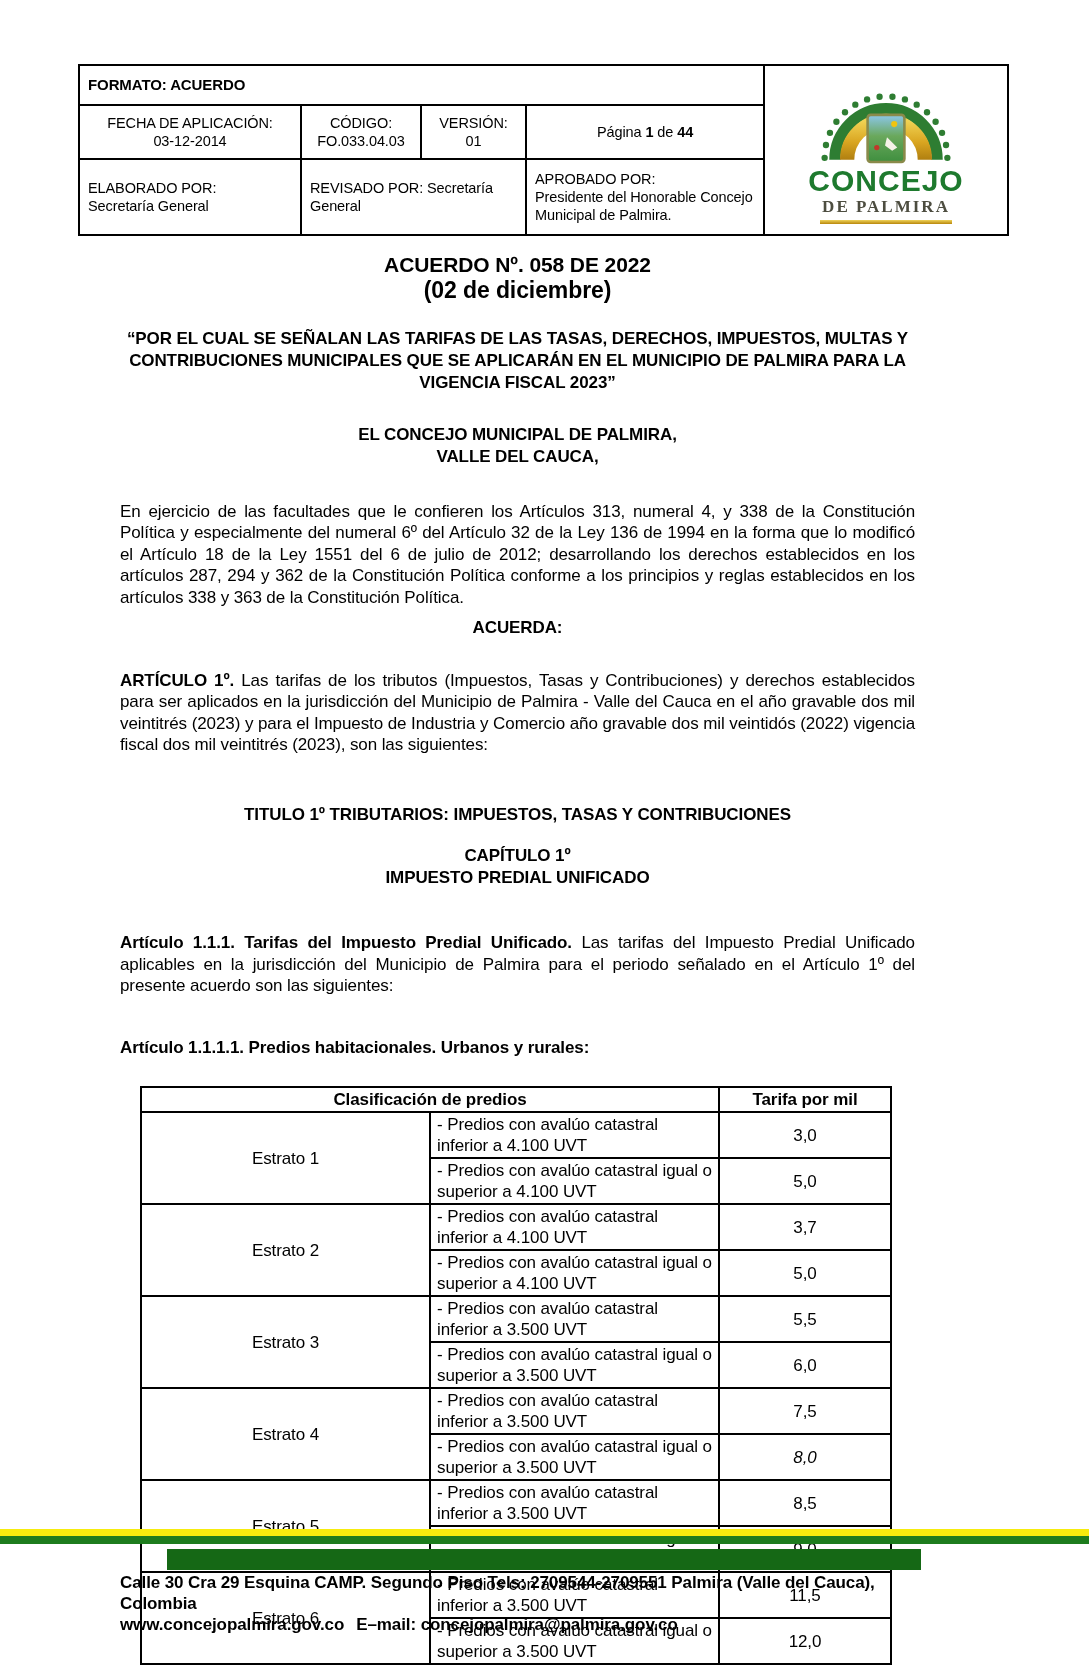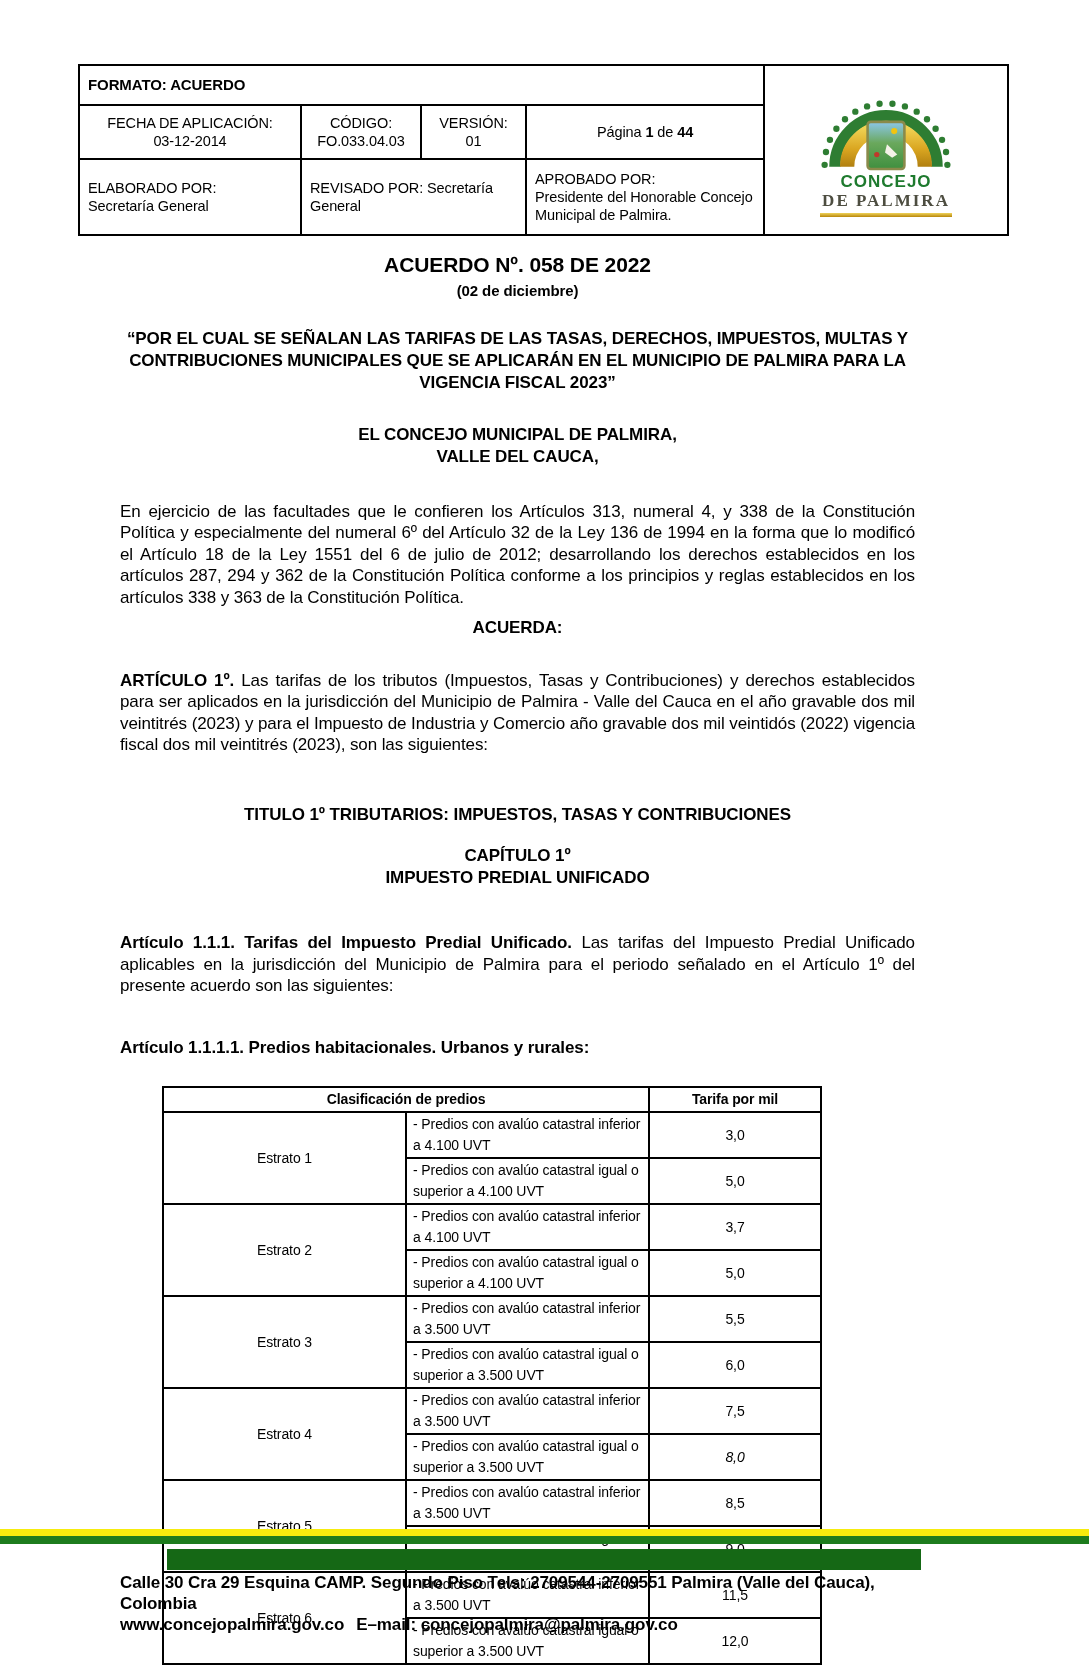--- a/index.html
+++ b/index.html
@@ -16,49 +16,49 @@
     border-collapse:collapse; table-layout:fixed;
     font-size:14.5px; line-height:1.25;
   }
   table.header-table td { border:2px solid #000; padding:4px 8px; vertical-align:middle; }
   td.formato-cell { font-weight:bold; font-size:15px; height:30px; }
   td.hcell { text-align:center; height:44px; }
   td.hcell3 { text-align:left; vertical-align:top; height:66px; }
   td.logo-cell { text-align:center; vertical-align:middle; padding:2px; }
 
   .logo-wrap { width:100%; }
-  .logo-name { font-weight:bold; font-size:17px; letter-spacing:1px; color:#1e7a2e; line-height:1; margin-top:-4px; }
+  .logo-name { font-weight:bold; font-size:30px; letter-spacing:1px; color:#1e7a2e; line-height:1; margin-top:-4px; }
   .logo-sub  { font-family:"Liberation Serif", serif; font-weight:bold; font-size:17px; letter-spacing:2px; color:#4d4d40; line-height:1.1; margin-top:2px; }
   .logo-rule { width:132px; height:4px; margin:3px auto 0 auto; background:linear-gradient(#efd35a,#b8860b); }
 
   
   .content {
     position:absolute; left:120px; top:222px; width:795px;
     font-size:17px; line-height:21.5px;
   }
   .center-bold { text-align:center; font-weight:bold; }
   .doc-title   { margin-top:30px; font-size:21px; line-height:25px; }
-  .doc-date    { margin-top:3px; font-size:15px; }
+  .doc-date    { margin-top:3px; font-size:23px; }
   .doc-subject { margin-top:26px; line-height:22px; }
   .issuer      { margin-top:30px; line-height:22px; }
   .para        { text-align:justify; }
   .preamble    { margin-top:33px; }
   .acuerda     { margin-top:9px; }
   .articulo1   { margin-top:31px; }
   .titulo1     { margin-top:48px; }
   .capitulo    { margin-top:20px; line-height:22px; }
   .art111      { margin-top:43px; }
   .art1111     { margin-top:40px; font-weight:bold; }
   .b { font-weight:bold; }
 
   
   table.tariff {
-    margin:28px 0 0 42px; width:660px;
+    margin:28px 0 0 20px; width:752px;
     border-collapse:collapse; table-layout:fixed;
-    font-size:14px; line-height:21px;
+    font-size:17px; line-height:21px;
   }
   table.tariff th, table.tariff td { border:2px solid #000; padding:1px 6px; }
   table.tariff th { font-weight:bold; text-align:center; }
   td.estrato-cell { text-align:center; }
   td.desc-cell { text-align:left; }
   td.tarifa-cell { text-align:center; }
   tr.inner-row td { border-top-width:1px; }
 
   
   .stripe-yellow { position:absolute; left:0; top:1529px; width:1089px; height:7px; background:#f6ec0e; }

